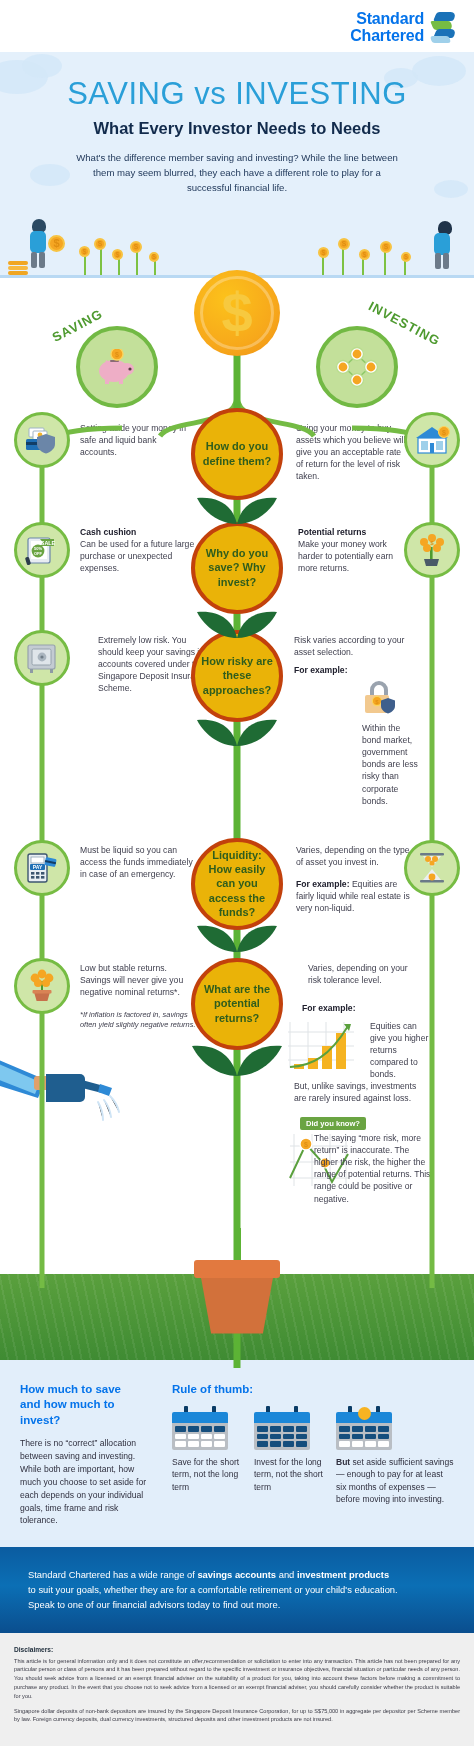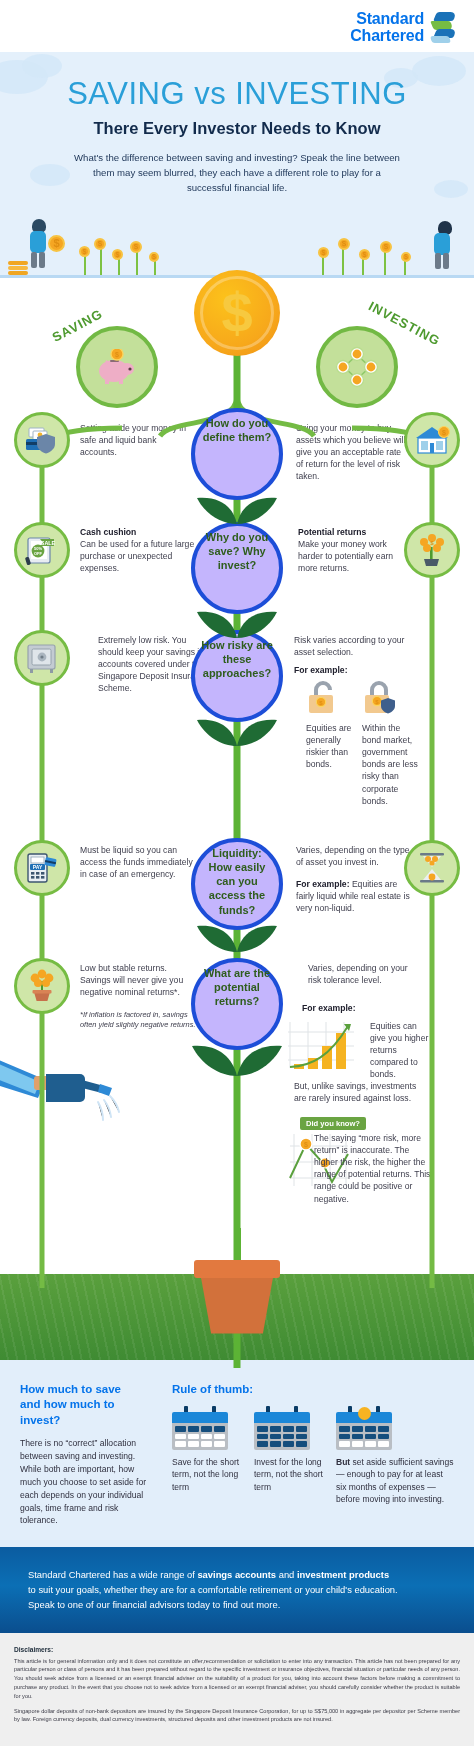--- a/index.html
+++ b/index.html
@@ -66,22 +66,22 @@
               align-items:center; justify-content:center; z-index:2;}
   .cat-label { position:absolute; font-size:13px; font-weight:bold; color:#4e9a2f; letter-spacing:1px; z-index:4;}
 
   
   .row { position: relative; }
   .icon-node { position:absolute; width:56px;height:56px;border-radius:50%;
                background:#cfe6a8;border:3px solid #76bc43;display:flex;
                align-items:center;justify-content:center; z-index:3; }
   .q-node { position:absolute; left:50%; transform:translateX(-50%);
             width:92px;height:92px;border-radius:50%;
-            background:#c4b5fd;border:4px solid #1d4ed8;
-            display:flex;align-items:flex-start;justify-content:center;
+            background:#eab308;border:4px solid #c2410c;
+            display:flex;align-items:center;justify-content:center;
             text-align:center; color:#2f5d1d; font-size:11px; font-weight:bold;
             line-height:1.3; z-index:4; padding:4px;}
   .leaf-pair { position:absolute; left:50%; transform:translateX(-50%); z-index:5;}
   .txt { position:absolute; font-size:8.6px; line-height:1.42; color:#40404f; }
   .txt b, .txt .b { font-weight:bold; color:#20202e; }
   .txt-left { text-align:left; }
   .note { font-style:italic; font-size:7.4px; line-height:1.4; color:#40404f; }
 
   
   .dyk-tag { display:inline-block; background:#6aa442; color:#fff; font-size:7.6px;
@@ -148,22 +148,22 @@
 
   <div class="hero">
     <div class="cloud" style="width:62px;height:34px;left:-14px;top:8px"></div>
     <div class="cloud" style="width:40px;height:24px;left:22px;top:2px"></div>
     <div class="cloud" style="width:54px;height:30px;right:8px;top:4px"></div>
     <div class="cloud" style="width:34px;height:20px;right:56px;top:16px"></div>
     <div class="cloud" style="width:40px;height:22px;left:30px;top:112px"></div>
     <div class="cloud" style="width:34px;height:18px;right:6px;top:128px"></div>
 
     <h1 class="title">SAVING vs INVESTING</h1>
-    <h2 class="subtitle">There Every Investor Needs to Know</h2>
-    <div class="intro">What's the difference between saving and investing? Speak the line between them may seem blurred, they each have a different role to play for a successful financial life.</div>
+    <h2 class="subtitle">What Every Investor Needs to Needs</h2>
+    <div class="intro">What's the difference member saving and investing? While the line between them may seem blurred, they each have a different role to play for a successful financial life.</div>
 
     <div class="hero-scene">
       <div class="ground-line"></div>
 
       <div class="person" style="left:24px;width:30px;height:56px">
         <i class="ph" style="left:8px;top:0;"></i>
         <i class="pb" style="left:6px;top:12px;"></i>
         <i class="pl" style="left:7px;top:33px;"></i>
         <i class="pl" style="left:15px;top:33px;"></i>
       </div>
@@ -364,29 +364,20 @@
           <path d="M46 30 C 30 30, 14 20, 6 4 C 28 2, 42 12, 46 30Z" fill="#1f6b34"></path>
           <path d="M46 30 C 62 30, 78 20, 86 4 C 64 2, 50 12, 46 30Z" fill="#1f6b34"></path>
         </svg>
       </div>
 
       <div class="txt txt-left" style="right:62px; top:10px; width:118px;">Risk varies according to your asset selection.</div>
       <div class="txt txt-left" style="right:62px; top:40px; width:118px;">
         <span class="b">For example:</span>
       </div>
 
-      <div style="position:absolute; right:116px; top:56px; width:52px;">
-        <svg width="36" height="34" viewBox="0 0 36 34">
-          <path d="M10 15 v-5 a7 7 0 0 1 14 0" fill="none" stroke="#9aa3ae" stroke-width="4"></path>
-          <rect x="3" y="15" width="24" height="18" rx="2" fill="#f2c98f"></rect>
-          <circle cx="15" cy="22" r="4.6" fill="#f5a623" stroke="#fbd45c" stroke-width="1.1"></circle>
-          <text x="15" y="25" font-size="6" text-anchor="middle" fill="#e08f12" font-weight="bold">$</text>
-        </svg>
-        <div class="txt txt-left" style="position:static; margin-top:4px; width:52px;">Equities are generally riskier than bonds.</div>
-      </div>
       <div style="position:absolute; right:54px; top:56px; width:58px;">
         <svg width="40" height="34" viewBox="0 0 40 34">
           <path d="M10 15 v-5 a7 7 0 0 1 14 0 v5" fill="none" stroke="#9aa3ae" stroke-width="4"></path>
           <rect x="3" y="15" width="24" height="18" rx="2" fill="#f2c98f"></rect>
           <circle cx="15" cy="21" r="4.6" fill="#f5a623" stroke="#fbd45c" stroke-width="1.1"></circle>
           <text x="15" y="24" font-size="6" text-anchor="middle" fill="#e08f12" font-weight="bold">$</text>
           <path d="M26 18 l7 2.4 v5.6 c0 4 -3.6 6.4 -7 7.6 -3.4-1.2 -7-3.6 -7-7.6 v-5.6z" fill="#3f5f8c"></path>
         </svg>
         <div class="txt txt-left" style="position:static; margin-top:4px; width:58px;">Within the bond market, government bonds are less risky than corporate bonds.</div>
       </div>

